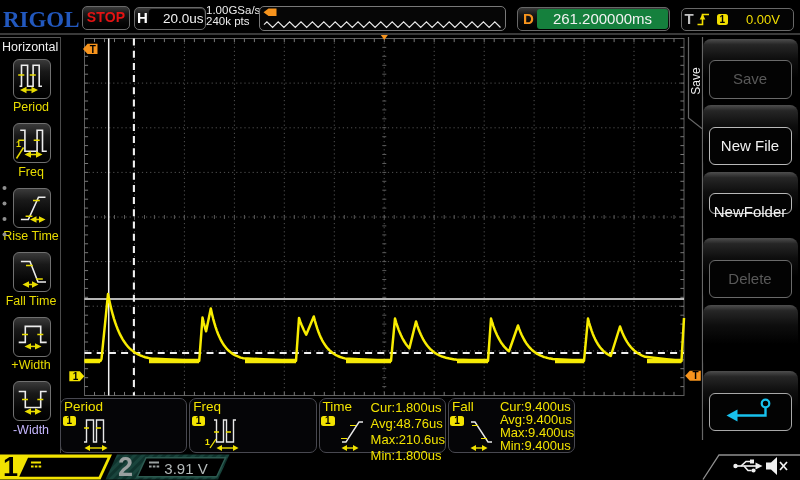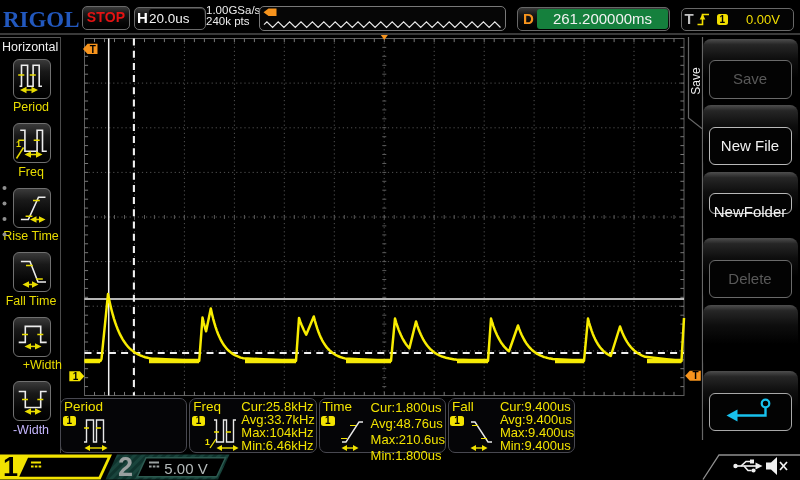--- a/index.html
+++ b/index.html
@@ -44,21 +44,21 @@
 <polygon points="69.3,371.3 79.8,371.3 84.3,376.2 79.8,381.2 69.3,381.2" fill="#f4e400"></polygon>
 <text x="75.6" y="380" font-family="Liberation Sans, sans-serif" font-size="10" font-weight="bold" fill="#000" text-anchor="middle">1</text>
 </svg>
 
 <div class="abs" style="left:0;top:0;width:800px;height:33px;background:#000"></div>
 <div class="abs" style="left:0;top:33px;width:800px;height:1.5px;background:#3a3a3a"></div>
 <div class="abs" style="left:3px;top:7px;width:76px;height:24px;font-family:'Liberation Serif',serif;font-weight:bold;font-size:22.5px;color:#2258be;letter-spacing:0px;transform:scaleX(1.02);transform-origin:0 0">RIGOL</div>
 <div class="abs btn-grad" style="left:82px;top:5.5px;width:48px;height:24.5px;border:1.5px solid #6a6a6a;border-radius:5px;color:#e41313;font-weight:bold;font-size:14px;text-align:center;line-height:21.5px;letter-spacing:0.2px">STOP</div>
 <div class="abs btn-grad" style="left:134px;top:6.5px;width:72px;height:23.5px;border:1.5px solid #6a6a6a;border-radius:5px"></div>
 <div class="abs" style="left:137px;top:9px;color:#fff;font-weight:bold;font-size:15px">H</div>
-<div class="abs" style="left:149px;top:8.5px;width:54.5px;height:18px;background:#000;border-radius:3px;color:#f2f2f2;font-size:13.5px;text-align:left;line-height:19.5px">20.0us</div>
+<div class="abs" style="left:149px;top:8.5px;width:54.5px;height:18px;background:#000;border-radius:3px;color:#f2f2f2;font-size:13.5px;text-align:right;line-height:19.5px">20.0us</div>
 <div class="abs" style="left:206px;top:5px;color:#ececec;font-size:11.5px;line-height:11px">1.00GSa/s<br>240k pts</div>
 <div class="abs" style="left:259px;top:5.5px;width:247px;height:25.5px;border:1.5px solid #787878;border-radius:5px;background:#060606"></div>
 <svg class="abs" style="left:0;top:0;z-index:3" width="800" height="36" viewBox="0 0 800 36">
 <polygon points="276.5,8.5 268.5,8.5 263.5,12.2 268.5,16 276.5,16" fill="#f7941d"></polygon>
 <path d="M264.0,24.6 L266.9,21.8 L272.6,27.5 L278.2,21.8 L283.9,27.5 L289.6,21.8 L295.3,27.5 L301.0,21.8 L306.7,27.5 L312.4,21.8 L318.1,27.5 L323.8,21.8 L329.5,27.5 L335.2,21.8 L340.9,27.5 L346.6,21.8 L352.3,27.5 L358.0,21.8 L363.7,27.5 L369.4,21.8 L375.1,27.5 L380.8,21.8 L386.5,27.5 L392.2,21.8 L397.9,27.5 L403.6,21.8 L409.3,27.5 L415.0,21.8 L420.7,27.5 L426.4,21.8 L432.1,27.5 L437.8,21.8 L443.5,27.5 L449.2,21.8 L454.9,27.5 L460.6,21.8 L466.3,27.5 L472.0,21.8 L477.7,27.5 L483.4,21.8 L489.1,27.5 L494.8,21.8 L500.5,27.5" stroke="#e8e8e8" stroke-width="1.2" fill="none"></path>
 <path d="M697.5,24.5 h5 v-10 h6.5" stroke="#f2de00" stroke-width="1.6" fill="none"></path>
 <polygon points="699.7,19.5 705.3,19.5 702.5,13.8" fill="#f2de00"></polygon>
 </svg>
 <div class="abs btn-grad" style="left:517px;top:7px;width:153px;height:23.5px;border:1.5px solid #686868;border-radius:5px"></div>
 <div class="abs" style="left:523px;top:9.5px;color:#f7941d;font-weight:bold;font-size:15px">D</div>
@@ -72,21 +72,21 @@
 <div class="abs" style="left:2px;top:39.5px;width:58px;color:#f0f0f0;font-size:12.5px">Horizontal</div>
 <div class="abs btn-grad" style="left:13px;top:58.5px;width:38px;height:40px;border:1.2px solid #707070;border-radius:6px"></div>
     <div class="abs" style="left:0;top:100.0px;width:62px;color:#e8dc00;font-size:12.5px;text-align:center">Period</div>
     <div class="abs btn-grad" style="left:13px;top:123px;width:38px;height:40px;border:1.2px solid #707070;border-radius:6px"></div>
     <div class="abs" style="left:0;top:164.5px;width:62px;color:#e8dc00;font-size:12.5px;text-align:center">Freq</div>
     <div class="abs btn-grad" style="left:13px;top:187.5px;width:38px;height:40px;border:1.2px solid #707070;border-radius:6px"></div>
     <div class="abs" style="left:0;top:229.0px;width:62px;color:#e8dc00;font-size:12.5px;text-align:center">Rise Time</div>
     <div class="abs btn-grad" style="left:13px;top:252px;width:38px;height:40px;border:1.2px solid #707070;border-radius:6px"></div>
     <div class="abs" style="left:0;top:293.5px;width:62px;color:#e8dc00;font-size:12.5px;text-align:center">Fall Time</div>
     <div class="abs btn-grad" style="left:13px;top:316.5px;width:38px;height:40px;border:1.2px solid #707070;border-radius:6px"></div>
-    <div class="abs" style="left:0;top:358.0px;width:62px;color:#e8dc00;font-size:12.5px;text-align:right">+Width</div>
+    <div class="abs" style="left:0;top:358.0px;width:62px;color:#e8dc00;font-size:12.5px;text-align:center">+Width</div>
     <div class="abs btn-grad" style="left:13px;top:381px;width:38px;height:40px;border:1.2px solid #707070;border-radius:6px"></div>
     <div class="abs" style="left:0;top:422.5px;width:62px;color:#c4b5fd;font-size:12.5px;text-align:center">-Width</div>
     <svg class="abs" style="left:0;top:0" width="66" height="460" viewBox="0 0 66 460">
       <path d="M19.5,86.2 h2 v-21 h6.1 v21 h5.5 v-21 h6.1 v21 h2.8" stroke="#ececec" stroke-width="1.6" fill="none"></path>
       <path d="M18.2,75 h6.1 M29.7,75 h6.1" stroke="#e8dc00" stroke-width="1.5"></path>
       <path d="M23.5,90 L34.5,90" stroke="#e8dc00" stroke-width="1.5" fill="none"></path>
       <polygon points="20,90 26.5,86.8 26.5,93.2" fill="#e8dc00"></polygon>
       <polygon points="38,90 31.5,86.8 31.5,93.2" fill="#e8dc00"></polygon>
       <path d="M20.2,130.2 h4.7 v21 h12.2 v-21 h5.4 v21 h4.3" stroke="#ececec" stroke-width="1.6" fill="none"></path>
       <path d="M18.2,140.3 h6 M33.7,140.3 h6" stroke="#e8dc00" stroke-width="1.5"></path>
@@ -142,21 +142,20 @@
       <circle cx="56.5" cy="10.5" r="3.8" fill="none" stroke="#18c2ee" stroke-width="2.2"></circle>
       <path d="M56.5,14.3 V22.5 H28" stroke="#18c2ee" stroke-width="2.4" fill="none"></path>
       <polygon points="28.5,16.5 28.5,28.5 17.5,22.5" fill="#18c2ee"></polygon>
     </svg>
     <div class="abs" style="left:60.0px;top:397.5px;width:127.3px;height:55.5px;background:#050507;border:1.5px solid #484850;border-radius:7px"></div>
     <div class="abs" style="left:64.0px;top:399px;color:#f2e300;font-size:13.5px">Period</div>
     <div class="abs" style="left:62.5px;top:415.5px;width:13.5px;height:10.5px;background:#f2e300;border-radius:2.5px;color:#000;font-weight:bold;font-size:10px;text-align:center;line-height:10.5px">1</div>
     <div class="abs" style="left:189.3px;top:397.5px;width:127.3px;height:55.5px;background:#050507;border:1.5px solid #484850;border-radius:7px"></div>
     <div class="abs" style="left:193.3px;top:399px;color:#f2e300;font-size:13.5px">Freq</div>
     <div class="abs" style="left:191.8px;top:415.5px;width:13.5px;height:10.5px;background:#f2e300;border-radius:2.5px;color:#000;font-weight:bold;font-size:10px;text-align:center;line-height:10.5px">1</div>
-    <div class="abs" style="left:241.3px;top:399.5px;color:#f2e300;font-size:13px;line-height:13.2px">Cur:25.8kHz<br>Avg:33.7kHz<br>Max:104kHz<br>Min:6.46kHz</div>
     <div class="abs" style="left:318.6px;top:397.5px;width:127.3px;height:55.5px;background:#050507;border:1.5px solid #484850;border-radius:7px"></div>
     <div class="abs" style="left:322.6px;top:399px;color:#f2e300;font-size:13.5px">Time</div>
     <div class="abs" style="left:321.1px;top:415.5px;width:13.5px;height:10.5px;background:#f2e300;border-radius:2.5px;color:#000;font-weight:bold;font-size:10px;text-align:center;line-height:10.5px">1</div>
     <div class="abs" style="left:370.6px;top:399.5px;color:#f2e300;font-size:13px;line-height:16px">Cur:1.800us<br>Avg:48.76us<br>Max:210.6us<br>Min:1.800us</div>
     <div class="abs" style="left:447.9px;top:397.5px;width:127.3px;height:55.5px;background:#050507;border:1.5px solid #484850;border-radius:7px"></div>
     <div class="abs" style="left:451.9px;top:399px;color:#f2e300;font-size:13.5px">Fall</div>
     <div class="abs" style="left:450.4px;top:415.5px;width:13.5px;height:10.5px;background:#f2e300;border-radius:2.5px;color:#000;font-weight:bold;font-size:10px;text-align:center;line-height:10.5px">1</div>
     <div class="abs" style="left:499.9px;top:399.5px;color:#f2e300;font-size:13px;line-height:13.2px">Cur:9.400us<br>Avg:9.400us<br>Max:9.400us<br>Min:9.400us</div>
     <svg class="abs" style="left:0;top:396px" width="600" height="60" viewBox="0 0 600 60">
       <path d="M84,46 h2.5 v-22 h7 v22 h3 v-22 h7 v22 h2.5" stroke="#e8e8e8" stroke-width="1.4" fill="none"></path>
@@ -207,14 +206,14 @@
         <circle cx="753.5" cy="18.5" r="2.1" fill="#f0f0f0" stroke="none"></circle>
 </g>
 <g>
 <polygon points="766,10.5 771,10.5 777,5 777,23 771,17.5 766,17.5" fill="#f0f0f0"></polygon>
 <path d="M780,10 l7,8 M787,10 l-7,8" stroke="#f0f0f0" stroke-width="1.7"></path>
 </g>
 </svg>
 <div class="abs" style="left:3px;top:452px;width:20px;color:#000;font-size:27px;font-weight:bold">1</div>
 <div class="abs" style="left:118px;top:452px;width:20px;color:#9aa0a0;font-size:27px;font-weight:bold">2</div>
 <div class="abs" style="left:46px;top:479px;width:46px;color:#f2e300;font-size:15px;text-align:center">18.0 V</div>
-<div class="abs" style="left:163px;top:459.5px;width:46px;color:#b4baba;font-size:15px;text-align:center">5.00 V</div>
+<div class="abs" style="left:163px;top:459.5px;width:46px;color:#b4baba;font-size:15px;text-align:center">3.91 V</div>
 </div>
 
 </body></html>

